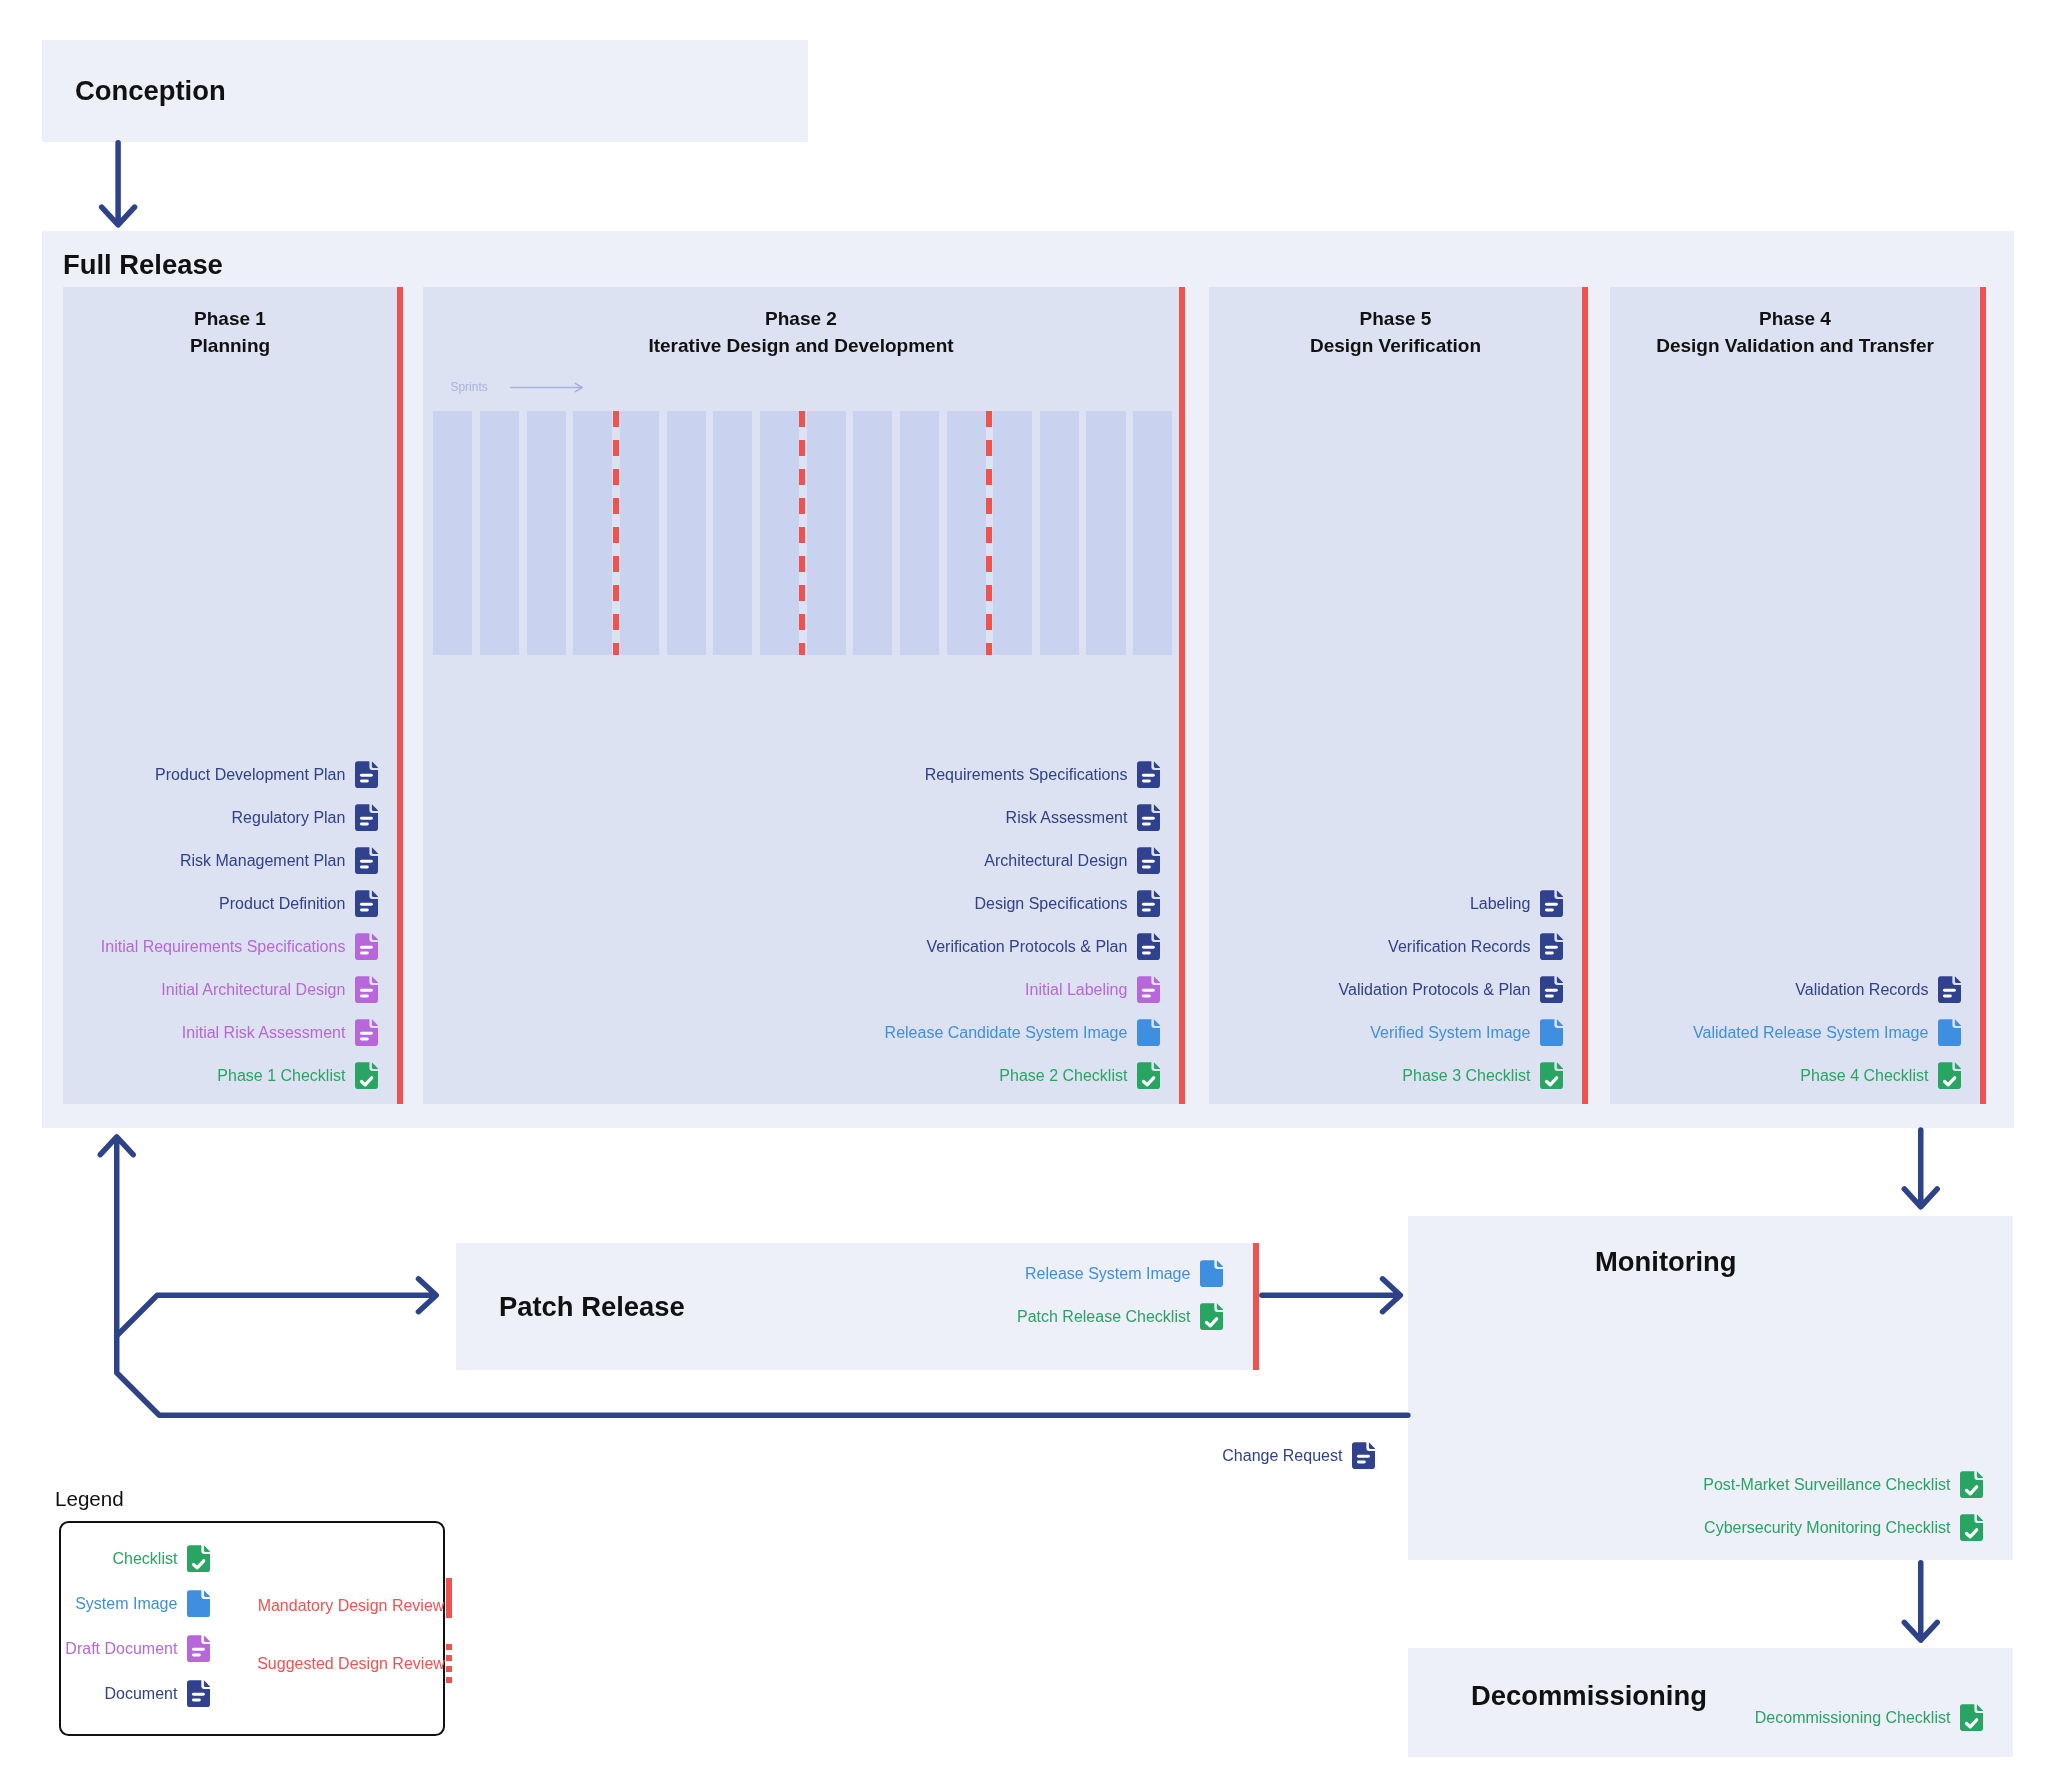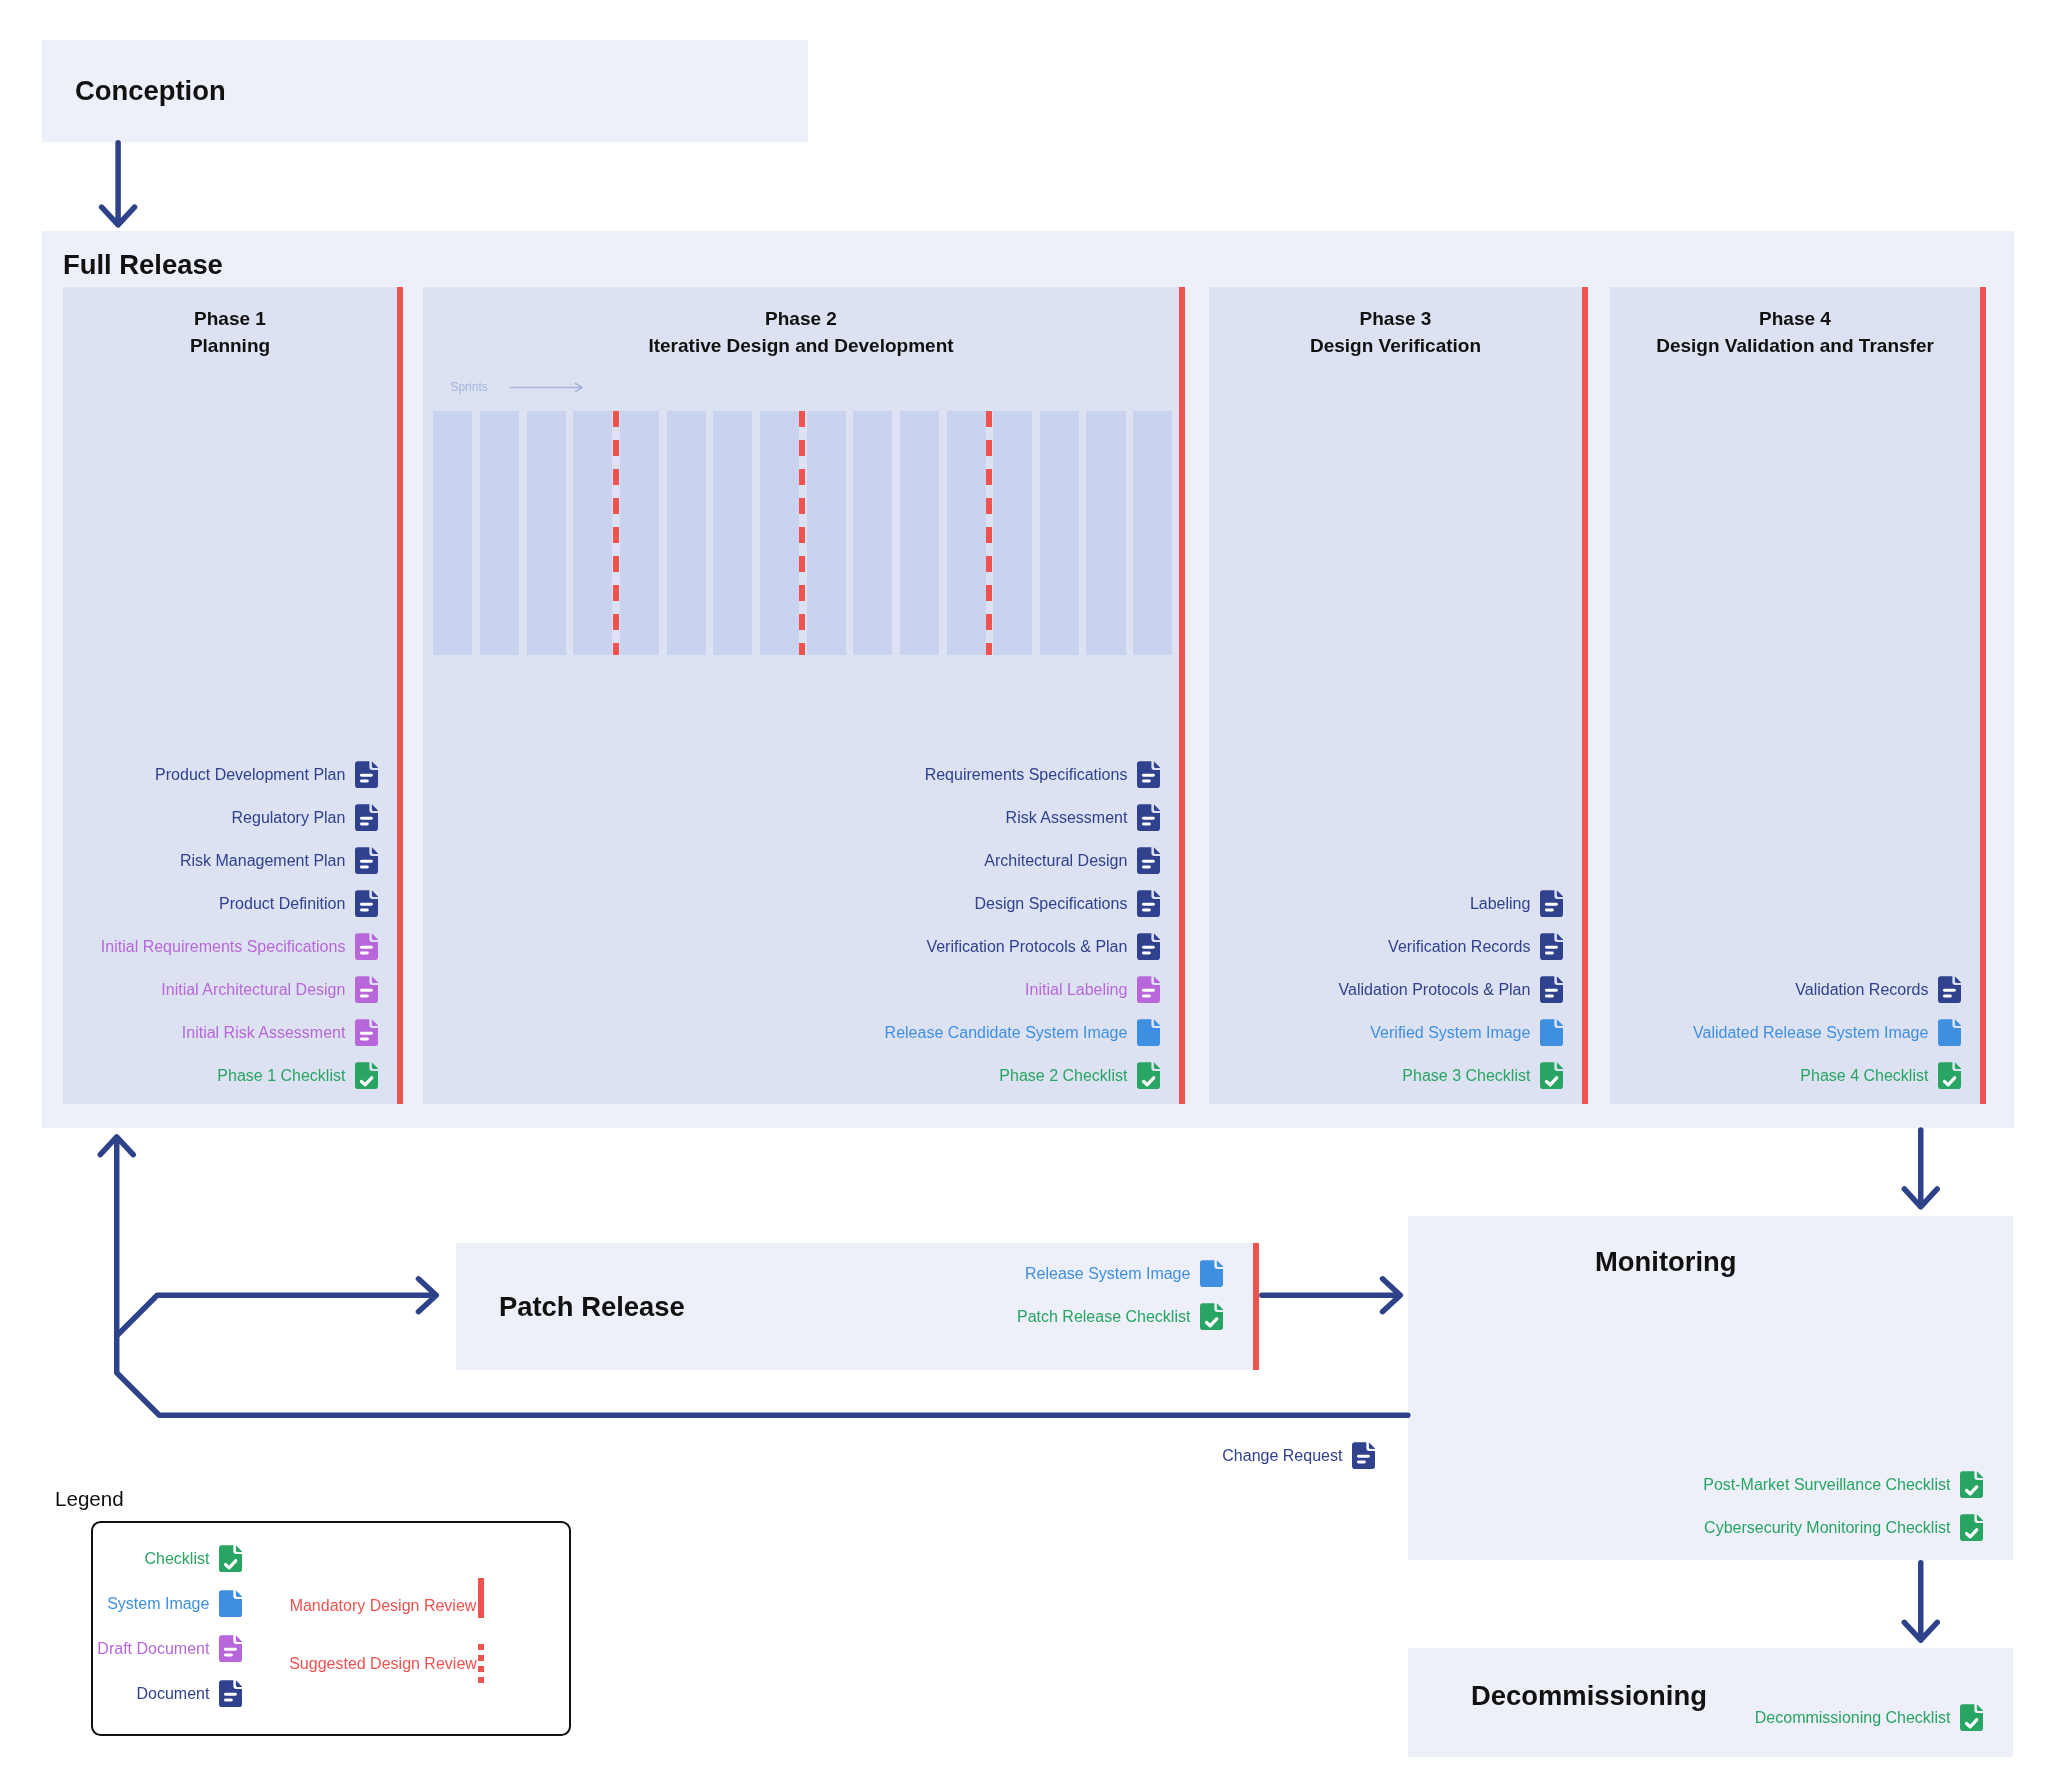--- a/index.html
+++ b/index.html
@@ -63,22 +63,22 @@
   
   .decommissioning{left:1408px;top:1648px;width:605px;height:109px;}
   .decommissioning .big-title{position:absolute;left:34px;top:32px;margin-left:29px;}
   .decommissioning .doc-list{right:30px;top:48px;}
 
   
   .change-request{position:absolute;right:681px;top:1434px;}
 
   
   .legend-title{position:absolute;left:55px;top:1487px;font-size:20.6px;color:var(--ink);}
-  .legend-box{position:absolute;left:59px;top:1521px;width:480px;height:215px;background:#ffffff;
-    border:2.1px solid #111111;border-radius:9.6px;box-sizing:border-box;margin-left:32px;}
+  .legend-box{position:absolute;left:59px;top:1521px;width:386px;height:215px;background:#ffffff;
+    border:2.1px solid #111111;border-radius:9.6px;box-sizing:border-box;}
   .legend-types{position:absolute;left:0;top:14.4px;width:149px;display:flex;flex-direction:column;gap:2.1px;}
   .legend-review-label{position:absolute;transform:translate(-50%,-50%);color:var(--red);
     font-size:16px;white-space:nowrap;}
   .review-bar{position:absolute;left:385px;width:6.2px;height:40px;}
   .review-bar.solid{background:var(--red);}
   .review-bar.dashed{background:repeating-linear-gradient(to bottom,var(--red) 0 6.2px,transparent 6.2px 11px);}
 
   .connectors{position:absolute;left:0;top:0;pointer-events:none;}
 </style>
 </head>
@@ -276,21 +276,21 @@
               <path d="M3 0 H15 V6.5 Q15 9 17.5 9 H24 V25 Q24 28 21 28 H3 Q0 28 0 25 V3 Q0 0 3 0 Z"></path>
               <path d="M17.6 0 L24 6.4 V6.9 H19.1 Q17.6 6.9 17.6 5.4 Z"></path>
               <path d="M6.8 20 L10.6 23.6 L17.4 16.2" stroke="#fff" stroke-width="3.4" fill="none" stroke-linecap="round" stroke-linejoin="round"></path>
             </svg>
           </div>
         </div>
     </div>
 
     <div class="phase phase-3">
       <div class="phase-header">
-        <div>Phase 3</div>
+        <div>Phase 5</div>
         <div>Design Verification</div>
       </div>
       <div class="doc-list">
           <div class="doc-row type-document">
             <span class="doc-label">Labeling</span>
             <svg class="doc-icon" width="23" height="27.4" viewBox="0 0 24 28" fill="currentColor" aria-hidden="true">
               <path d="M3 0 H15 V6.5 Q15 9 17.5 9 H24 V25 Q24 28 21 28 H3 Q0 28 0 25 V3 Q0 0 3 0 Z"></path>
               <path d="M17.6 0 L24 6.4 V6.9 H19.1 Q17.6 6.9 17.6 5.4 Z"></path>
               <rect x="5.2" y="13" width="13.4" height="3.1" rx="1.55" fill="#fff"></rect>
               <rect x="5.2" y="19" width="9.2" height="3.1" rx="1.55" fill="#fff"></rect>

